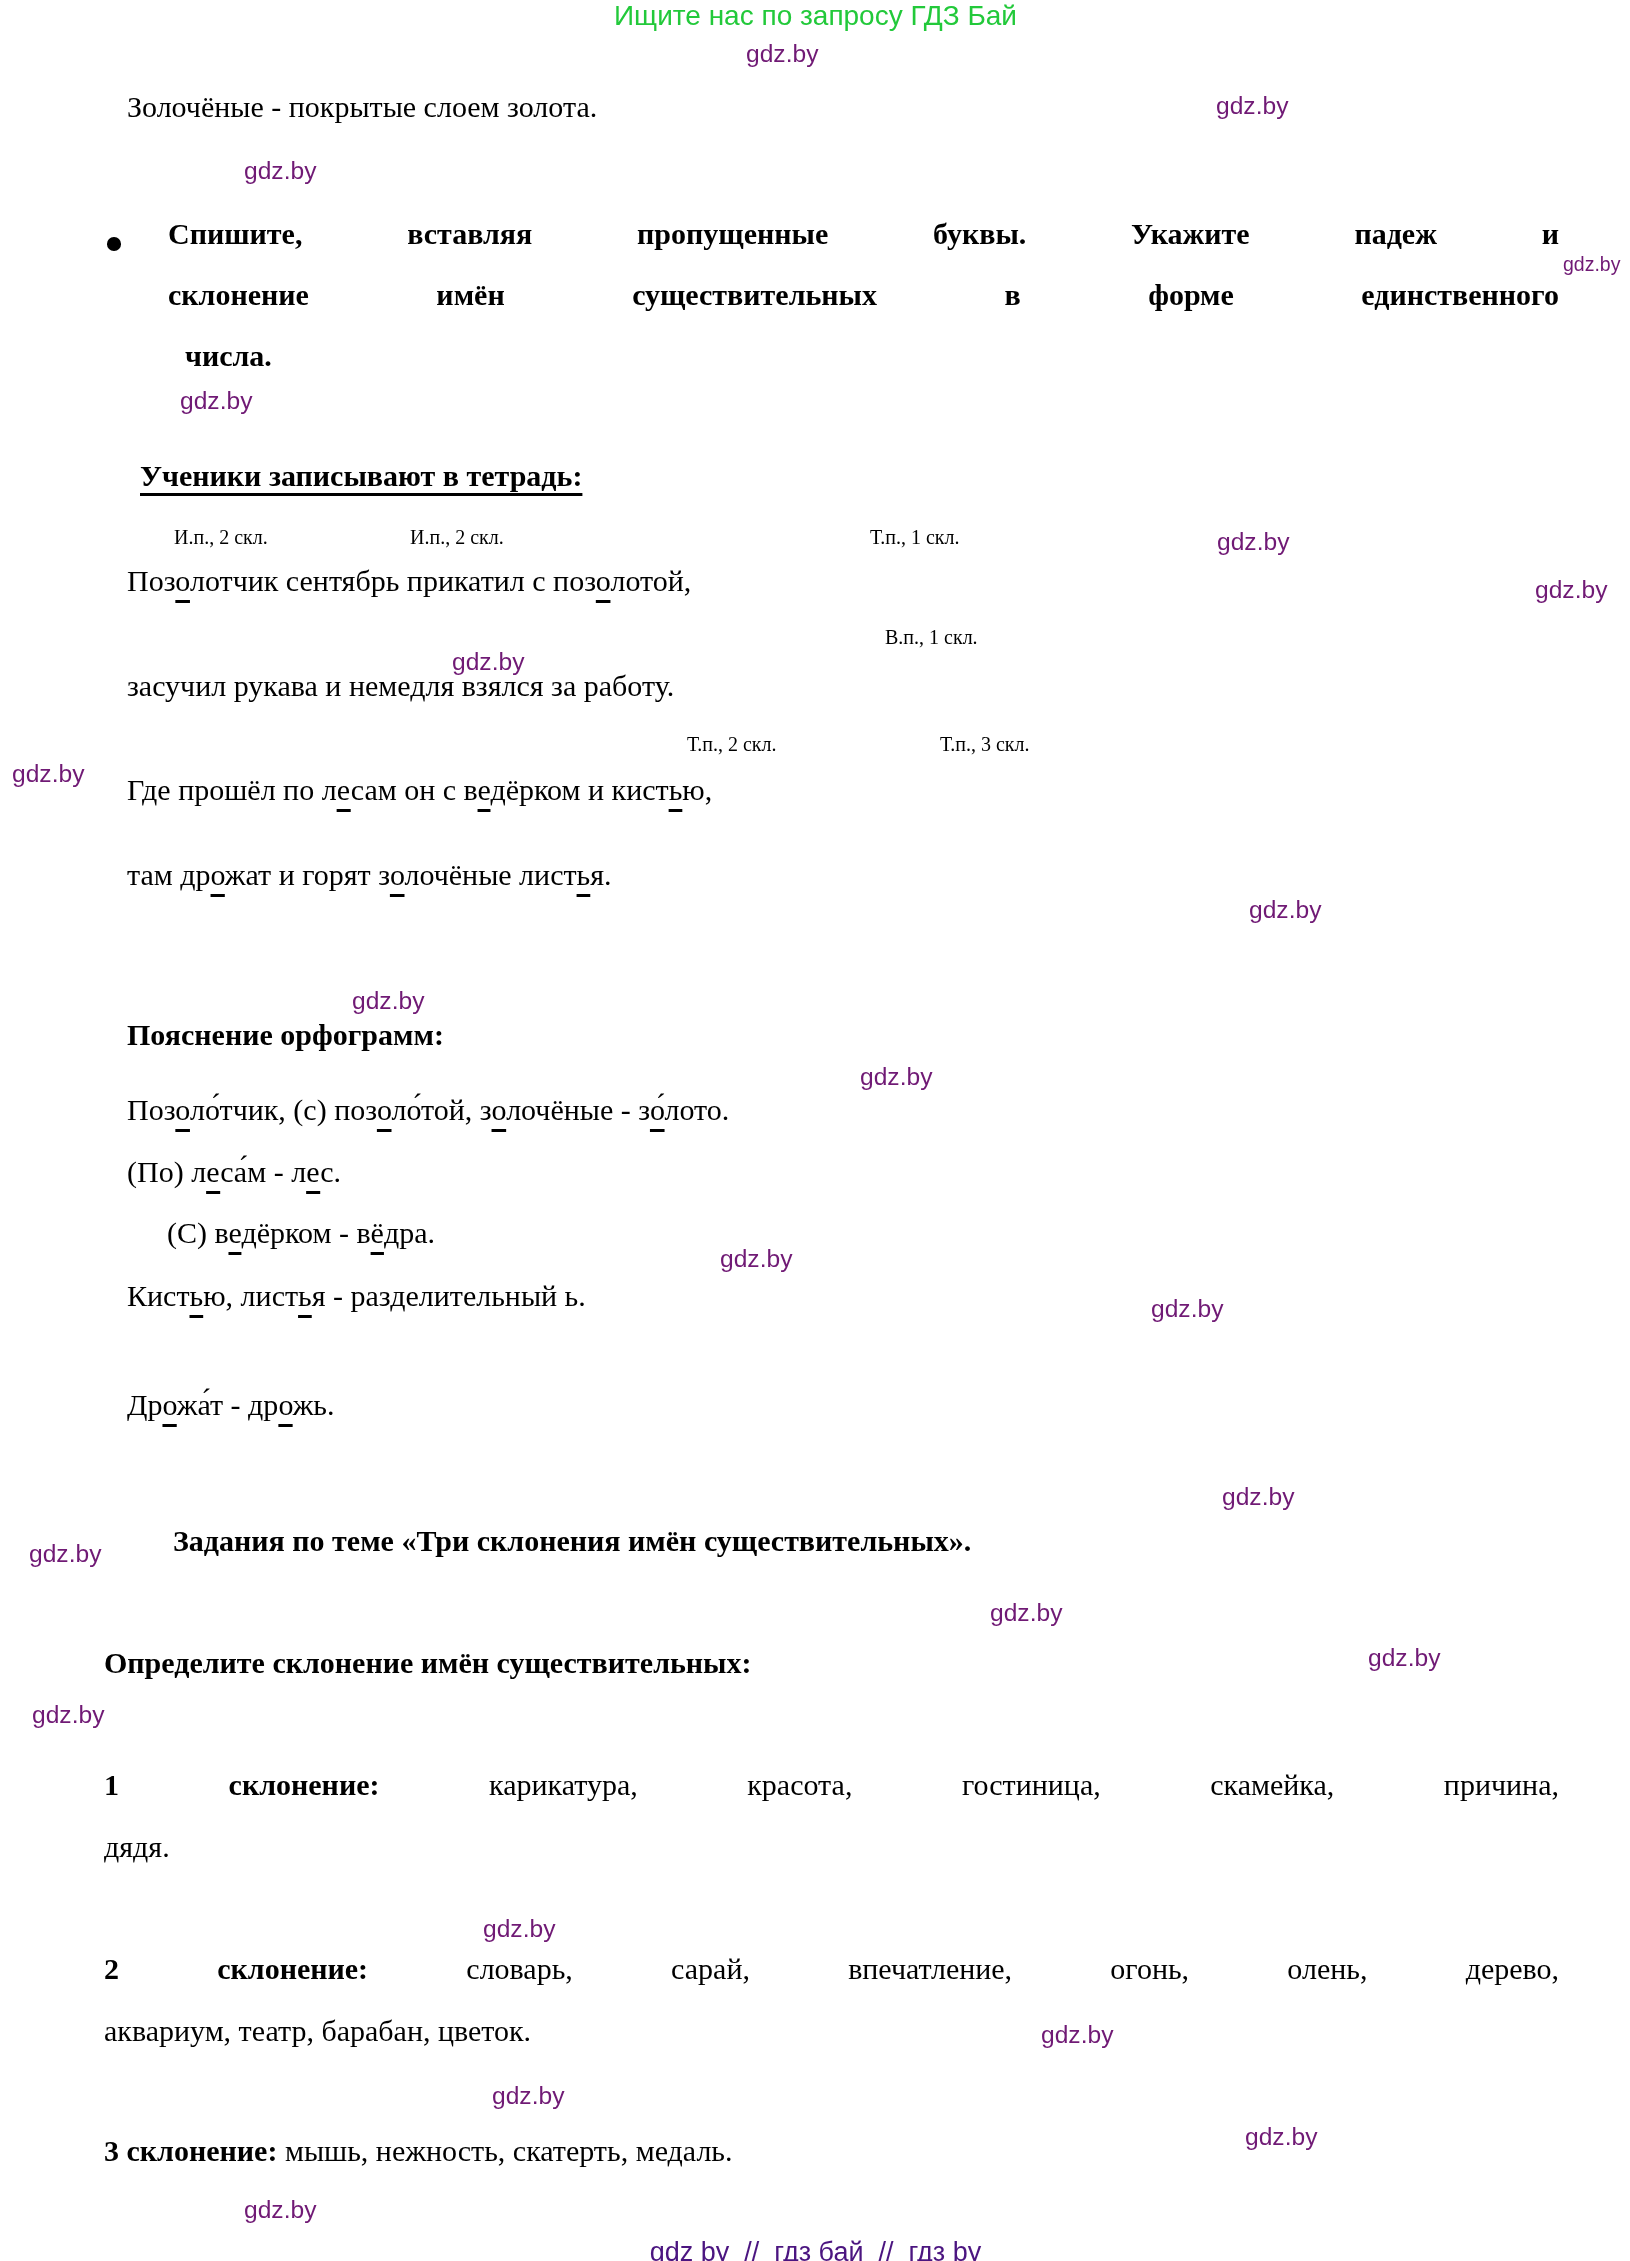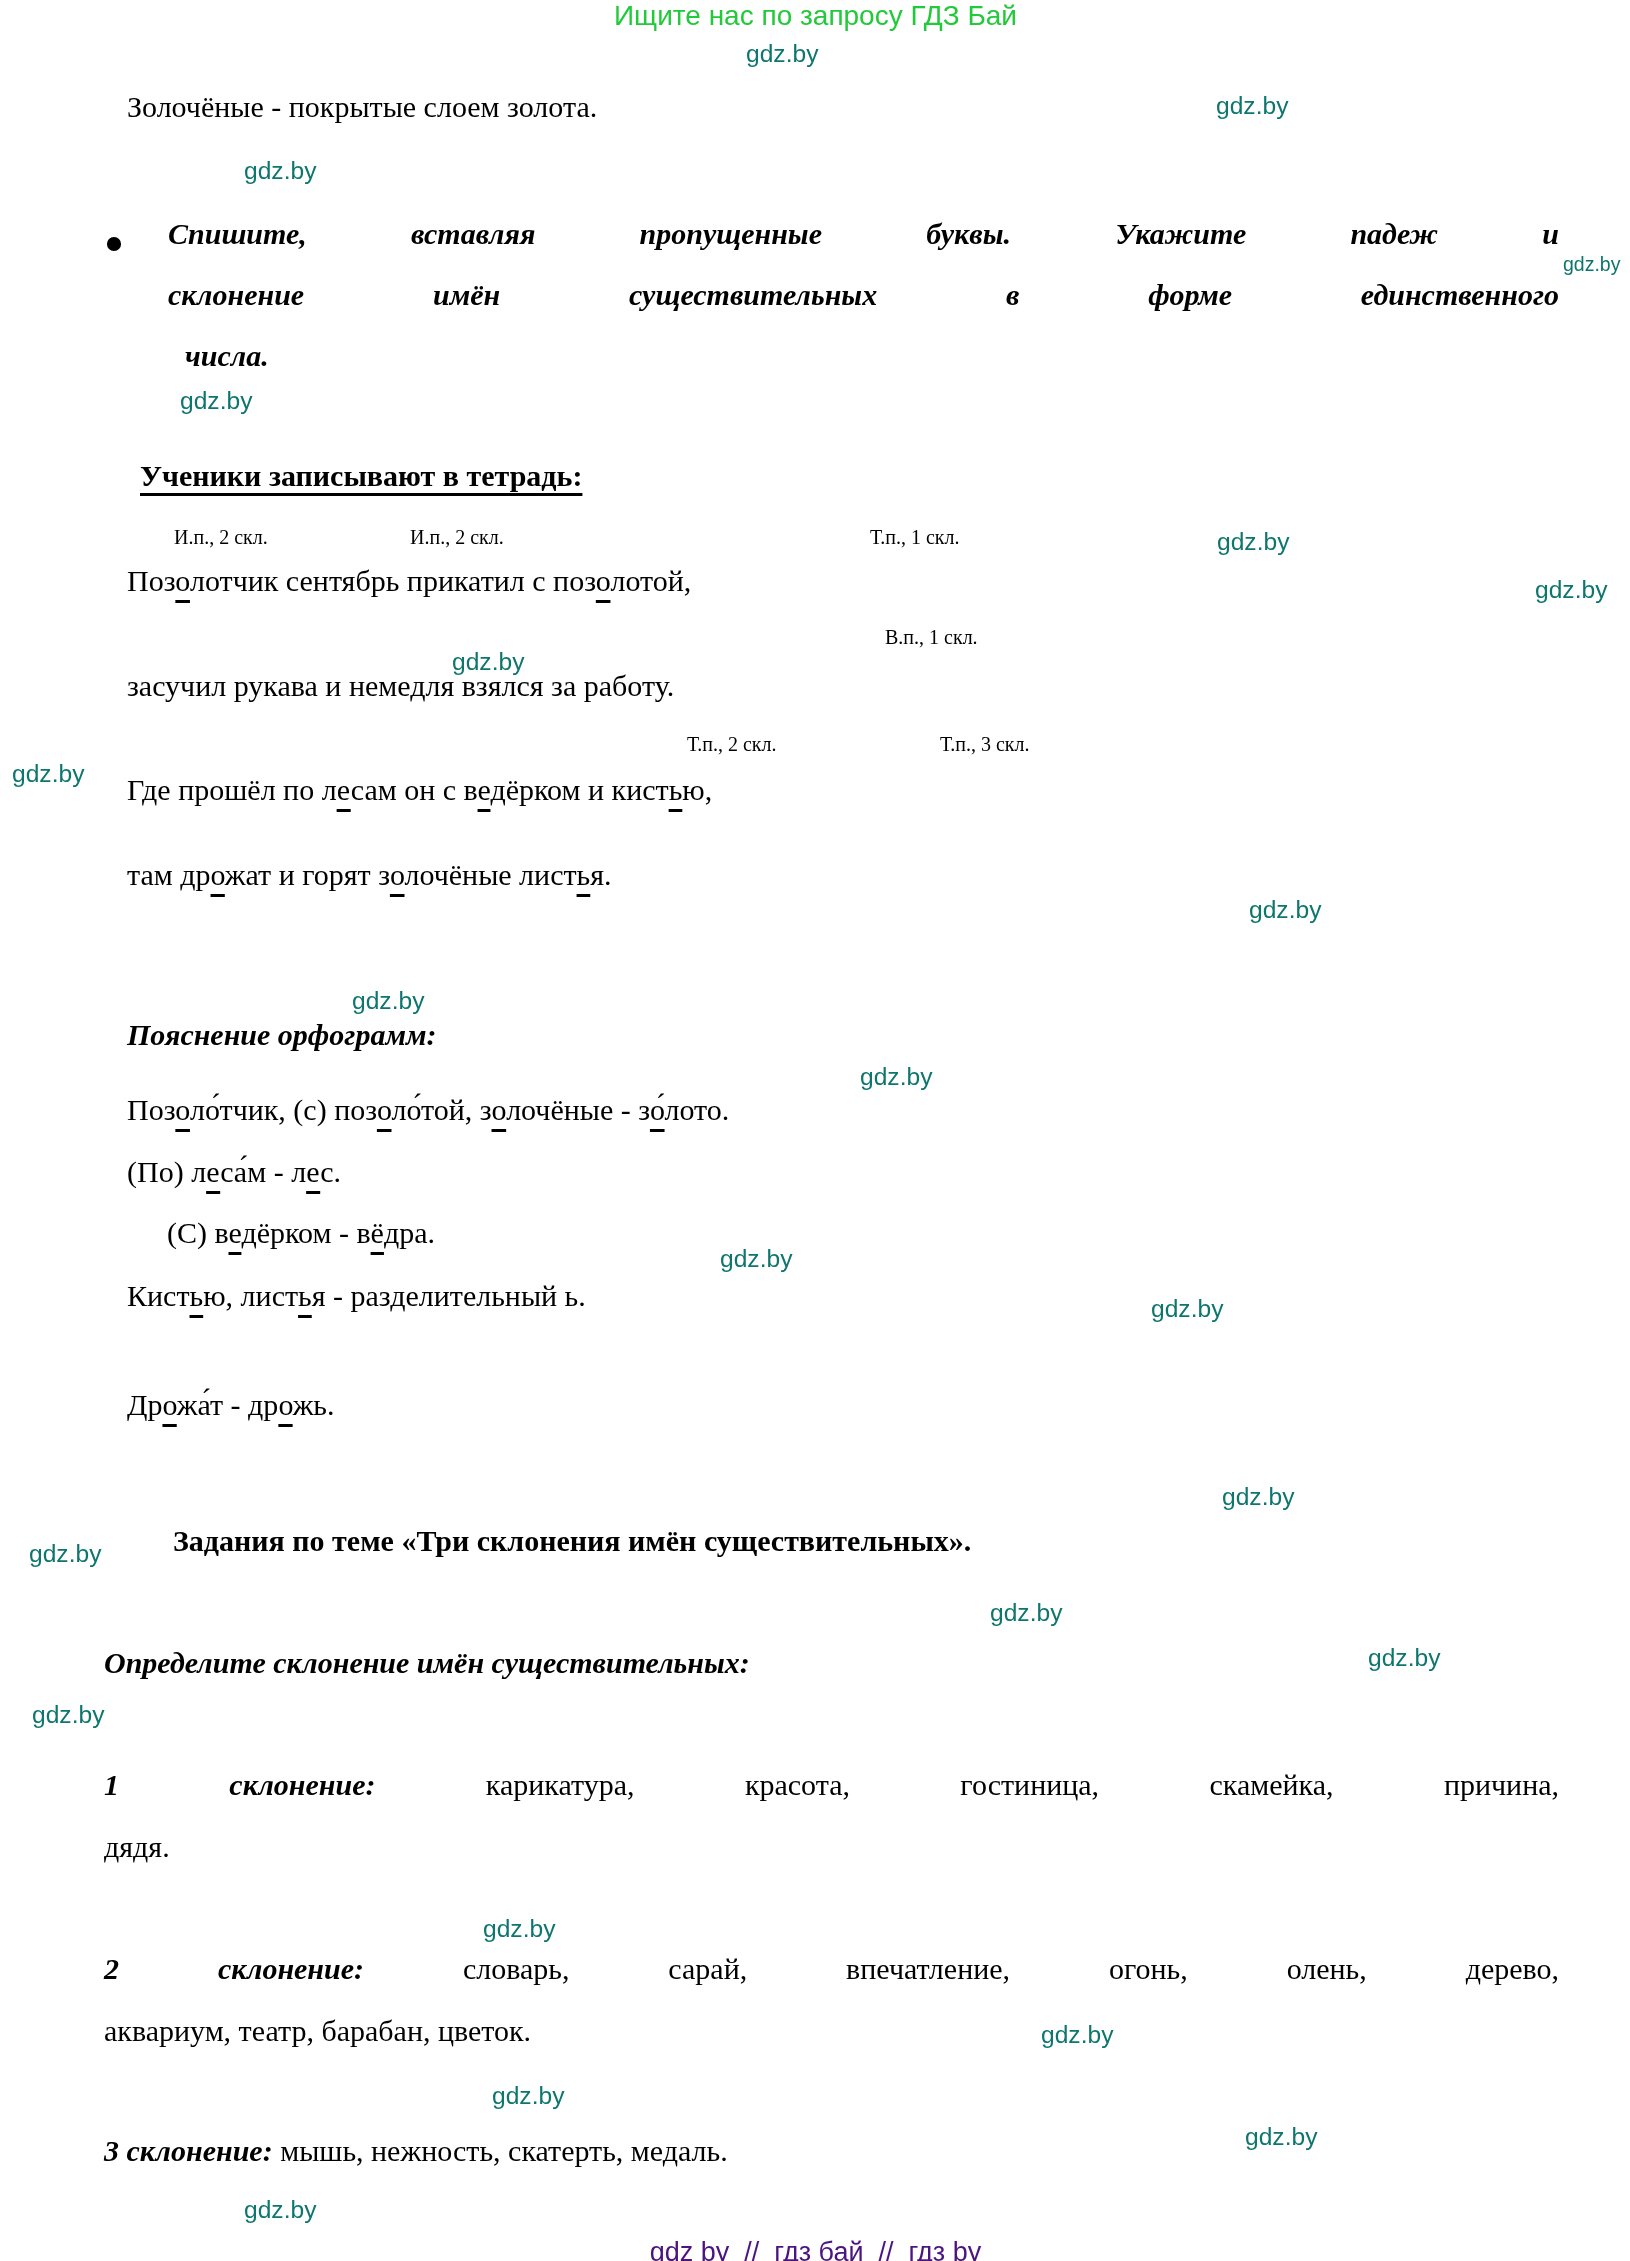--- a/index.html
+++ b/index.html
@@ -1,24 +1,24 @@
 <!DOCTYPE html>
 <html style="font-size:13.6px"><head>
 <meta charset="utf-8">
 <style>
   html, body { margin: 0; padding: 0; background: #ffffff; }
   body { width: 1631px; height: 2261px; position: relative; overflow: hidden;
          font-family: "Liberation Serif", "DejaVu Serif", serif; color: #000; }
   .abs { position: absolute; white-space: nowrap; }
   .sans { font-family: "Liberation Sans", "DejaVu Sans", sans-serif; }
-  .wm { font-family: "Liberation Sans", "DejaVu Sans", sans-serif; font-size: 24.6px; color: #0f766e; }
+  .wm { font-family: "Liberation Sans", "DejaVu Sans", sans-serif; font-size: 24.6px; color: #701a75; }
   .wm.small { font-size: 19.5px; }
   .body-text { font-size: 30px; line-height: 1; }
   .note { font-size: 20px; line-height: 1; }
-  .bi { font-weight: bold; font-style: italic; }
+  .bi { font-weight: bold; }
   .bold { font-weight: bold; margin-left: 36px; }
   .u { text-decoration: underline; text-decoration-thickness: 3.4px; text-underline-offset: 6.8px; }
   .mark { text-decoration: underline; text-decoration-thickness: 3.4px; text-underline-offset: 8.5px; }
   .justify { white-space: normal; text-align: justify; text-align-last: justify; }
   .bullet { width: 13.6px; height: 13.6px; border-radius: 50%; background: #000; }
 </style>
 </head>
 <body>
 
 <div class="abs sans" style="left:0; width:1631px; top:0; text-align:center; font-size:28px; color:#22c93a;">Ищите нас по запросу ГДЗ Бай</div>

